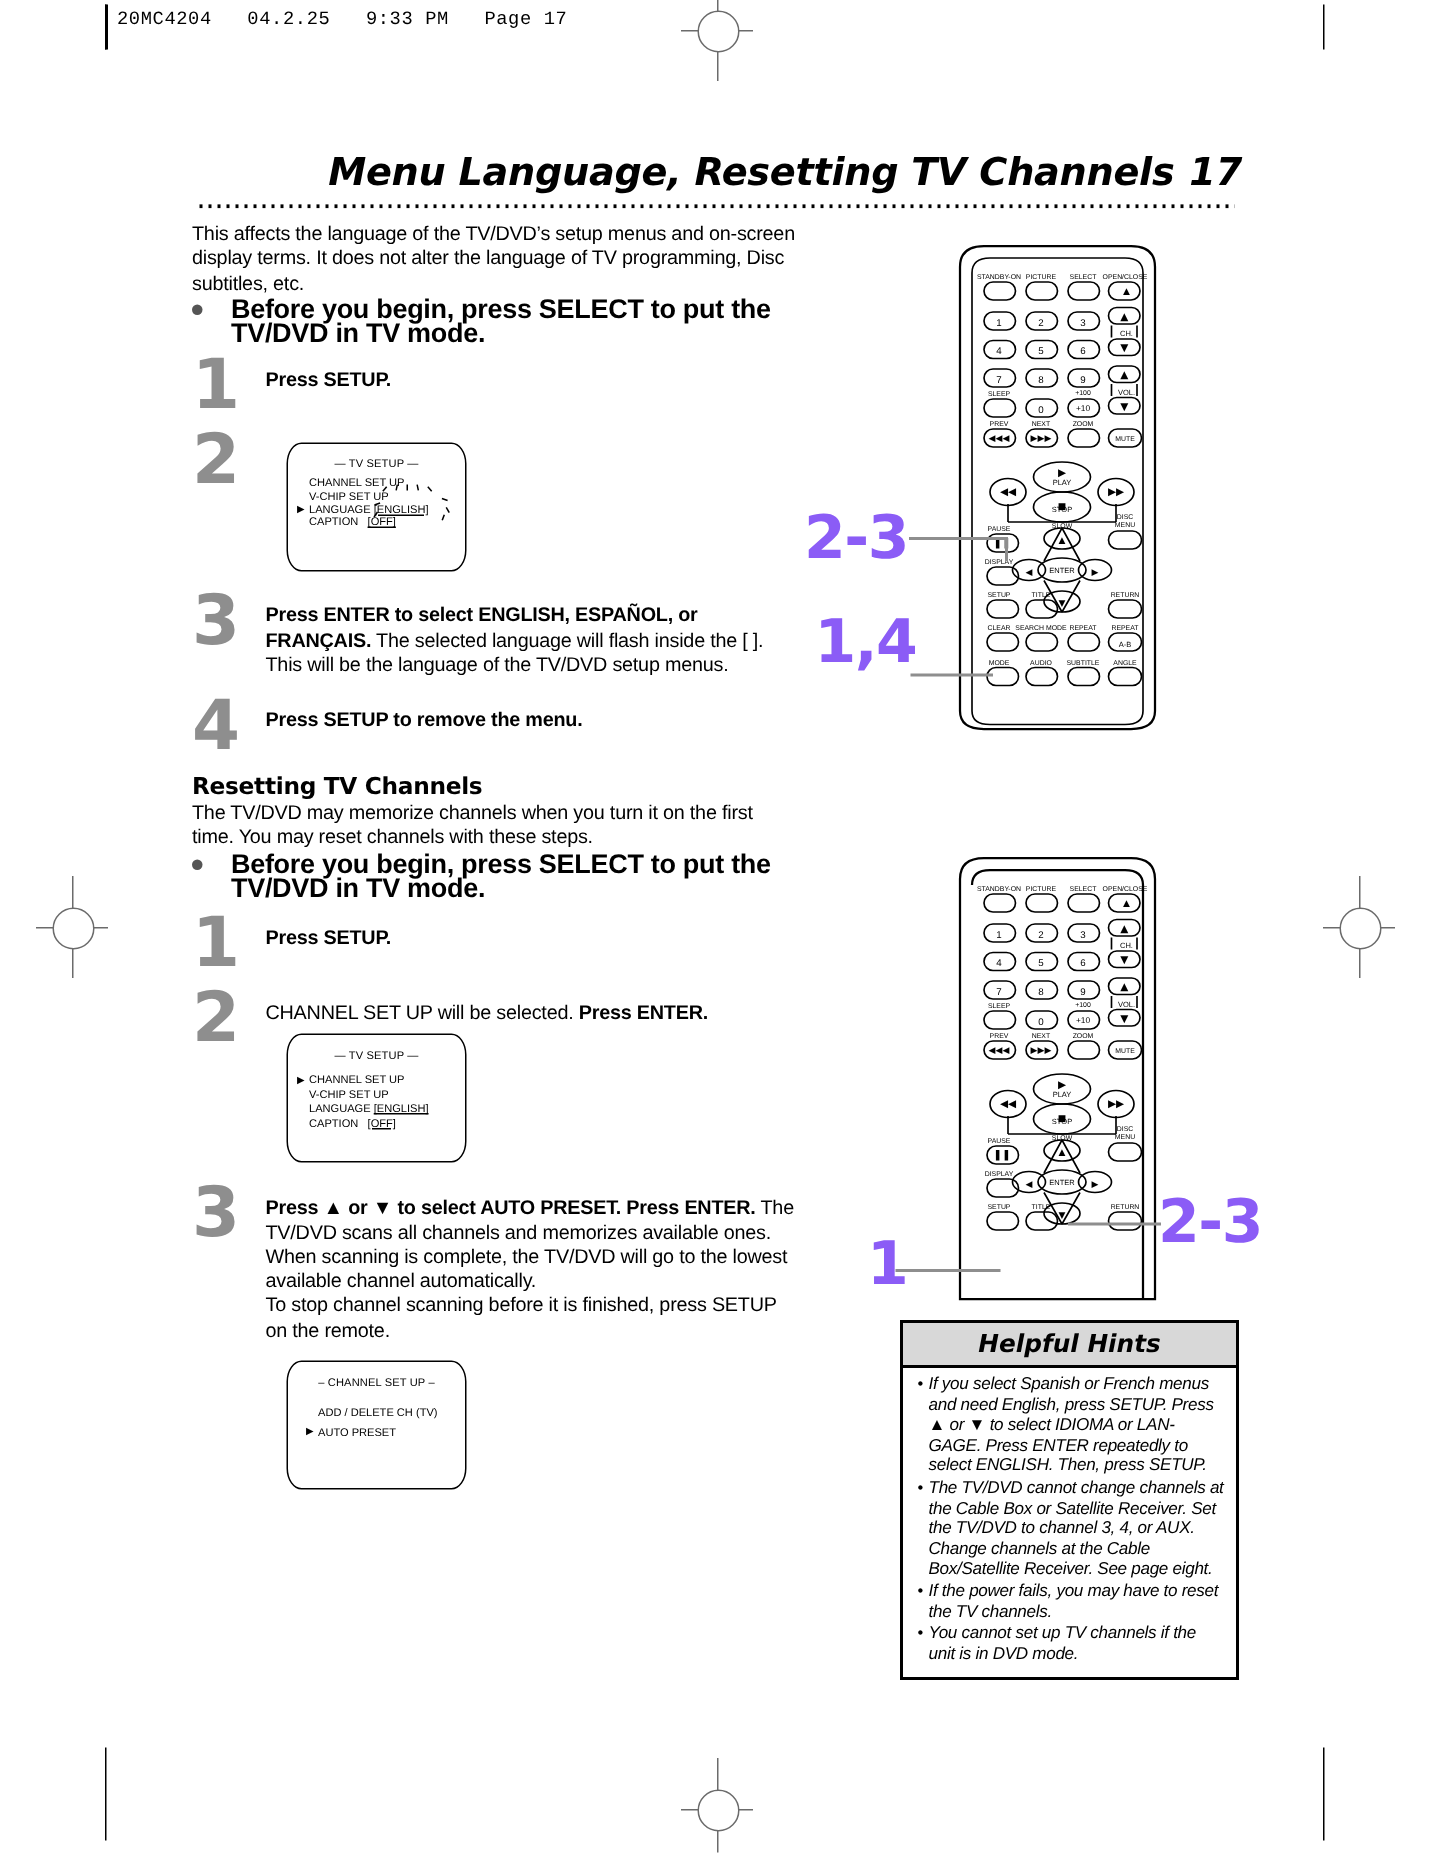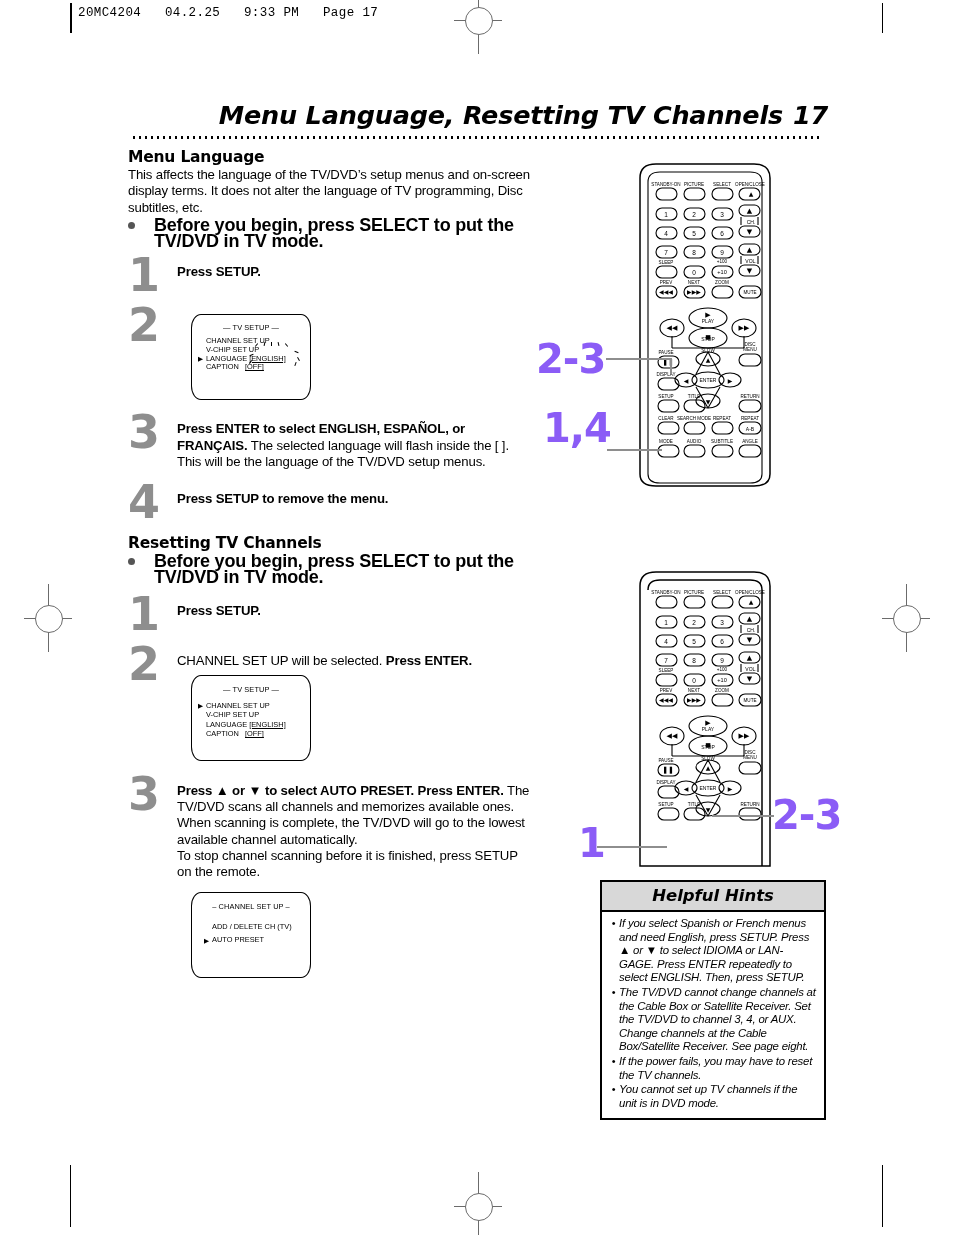--- a/index.html
+++ b/index.html
@@ -111,21 +111,20 @@
 <div class="slug-rule"></div>
 <div class="slug">20MC4204   04.2.25   9:33 PM   Page 17</div>
 
 <div class="page-title">
   <span>Menu Language, Resetting TV Channels</span><span class="num">17</span>
 </div>
 <div class="dotrule"></div>
 
 <div class="col-left">
 
-  <h2 class="sec">Menu Language</h2>
   <p class="intro">This affects the language of the TV/DVD’s setup menus and on-screen display terms. It does not alter the language of TV programming, Disc subtitles, etc.</p>
   <div class="bullet-line">
     <span class="bullet-dot"></span>
     <span class="bullet-txt">Before you begin, press SELECT to put the TV/DVD in TV mode.</span>
   </div>
 
   <div class="step" style="margin-top:15px;">
     <div class="step-num">1</div>
     <div class="step-txt"><b>Press SETUP.</b></div>
   </div>
@@ -159,20 +158,21 @@
     <div class="step-num">3</div>
     <div class="step-txt"><b>Press ENTER to select ENGLISH, ESPAÑOL, or FRANÇAIS.</b> The selected language will flash inside the [ ]. This will be the language of the TV/DVD setup menus.</div>
   </div>
 
   <div class="step" style="margin-top:21px;">
     <div class="step-num">4</div>
     <div class="step-txt"><b>Press SETUP to remove the menu.</b></div>
   </div>
 
   <h2 class="sec" style="margin-top:19px;">Resetting TV Channels</h2>
+  <p class="intro">The TV/DVD may memorize channels when you turn it on the first time. You may reset channels with these steps.</p>
   <div class="bullet-line">
     <span class="bullet-dot"></span>
     <span class="bullet-txt">Before you begin, press SELECT to put the TV/DVD in TV mode.</span>
   </div>
 
   <div class="step" style="margin-top:17px;">
     <div class="step-num">1</div>
     <div class="step-txt"><b>Press SETUP.</b></div>
   </div>
 

